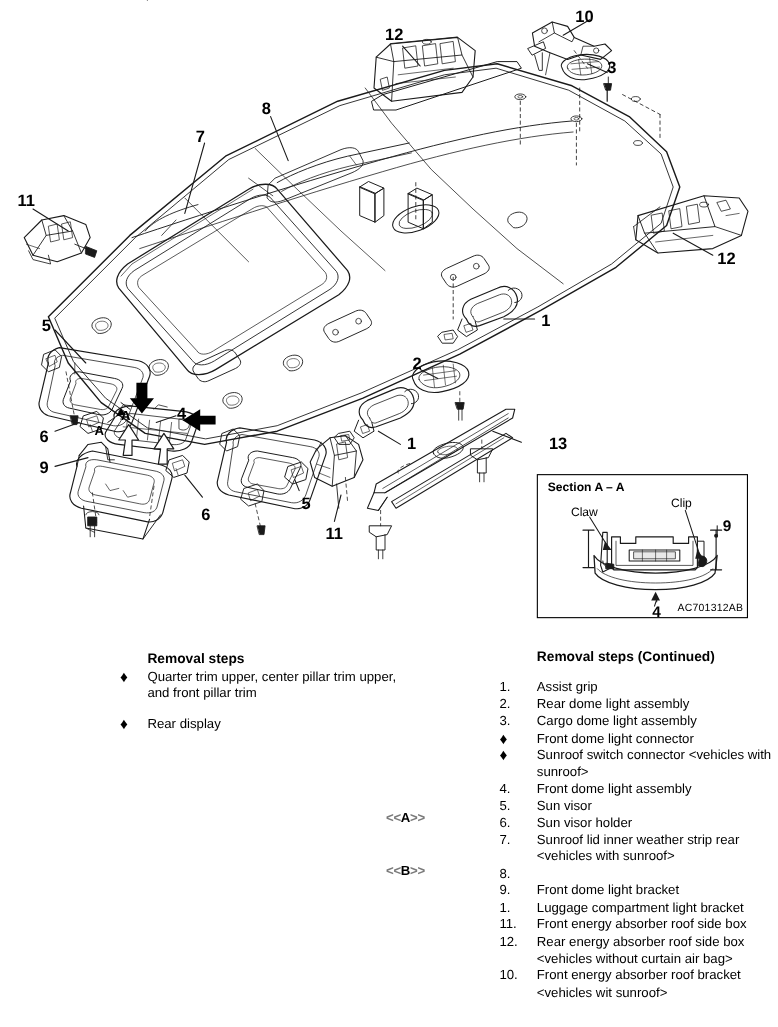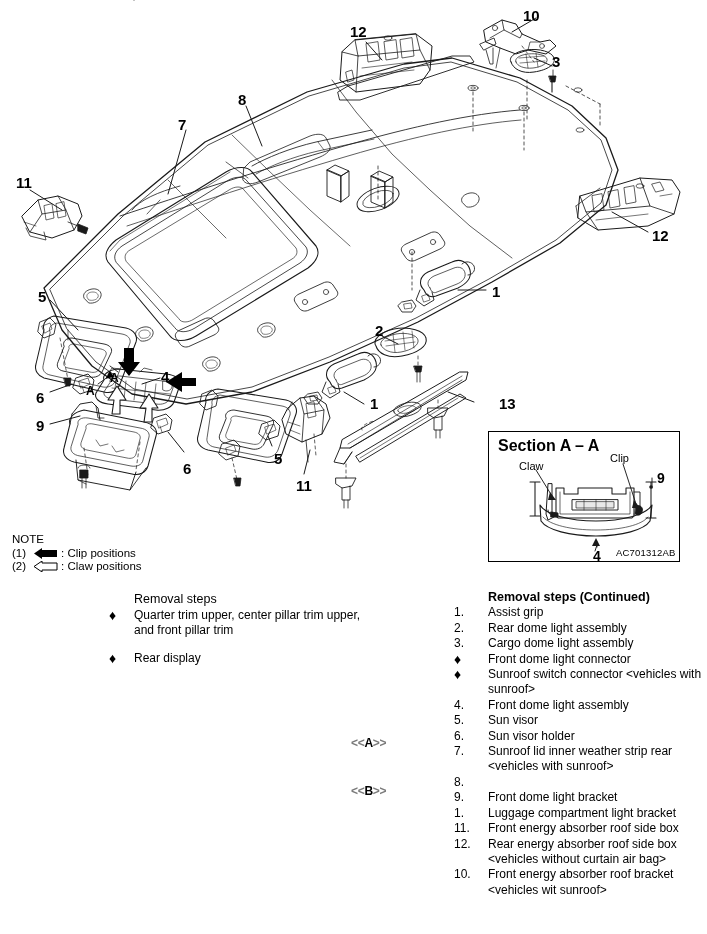--- a/index.html
+++ b/index.html
@@ -68,21 +68,21 @@
   
   #removal-left {
     position: absolute;
     left: 104px;
     top: 592px;
     width: 260px;
     font-size: 12px;
     line-height: 15px;
   }
   #removal-left .heading {
-    font-weight: normal;
+    font-weight: bold;
     font-size: 12.5px;
     margin-left: 30px;
     margin-bottom: 1px;
   }
   .step-row {
     display: flex;
     align-items: flex-start;
   }
   .step-marker {
     width: 30px;
@@ -103,21 +103,21 @@
     left: 452px;
     top: 590px;
     width: 252px;
     font-size: 12px;
     line-height: 15.4px;
   }
   #removal-right .heading {
     font-weight: bold;
     font-size: 12.5px;
     margin-left: 36px;
-    margin-bottom: 0px;
+    margin-bottom: 12px;
   }
   #removal-right .step-marker {
     width: 36px;
     flex: 0 0 36px;
     padding-left: 2px;
   }
   
   .ab-marker {
     position: absolute;
     font-size: 12px;
@@ -133,21 +133,21 @@
     width: 192px;
     height: 131px;
     border: 1.4px solid #000;
     background: #fff;
     box-sizing: border-box;
   }
   #section-title {
     position: absolute;
     left: 498px;
     top: 437px;
-    font-size: 16px;
+    font-size: 11px;
     font-weight: bold;
   }
   .sec-label {
     position: absolute;
     font-size: 11px;
     font-weight: normal;
   }
   .sec-num {
     position: absolute;
     font-size: 14px;
@@ -618,41 +618,20 @@
     </g>
   </svg>
 
   <div class="sec-label" style="left:519px;top:460px;">Claw</div>
   <div class="sec-label" style="left:610px;top:452px;">Clip</div>
   <div class="sec-num" style="left:657px;top:470px;">9</div>
   <div class="sec-num" style="left:593px;top:548px;">4</div>
 
   <div id="drawing-code">AC701312AB</div>
 
-  <div id="note-block">
-    <div class="note-title">NOTE</div>
-    <div class="note-row">
-      <span class="note-idx">(1)</span>
-      <span class="note-glyph">
-        <svg width="26" height="11" viewBox="0 0 26 11">
-          <path d="M24,2 L24,9 L9,9 L9,11 L1,5.5 L9,0 L9,2 Z" fill="#000"></path>
-        </svg>
-      </span>
-      <span>: Clip positions</span>
-    </div>
-    <div class="note-row">
-      <span class="note-idx">(2)</span>
-      <span class="note-glyph">
-        <svg width="26" height="11" viewBox="0 0 26 11">
-          <path d="M24,2 L24,9 L9,9 L9,11 L1,5.5 L9,0 L9,2 Z" fill="#fff" stroke="#000" stroke-width="1"></path>
-        </svg>
-      </span>
-      <span>: Claw positions</span>
-    </div>
-  </div>
 
   <div id="removal-left">
     <div class="heading">Removal steps</div>
     <div class="step-row">
       <span class="step-marker bullet-m">♦</span>
       <span class="step-text">Quarter trim upper, center pillar trim upper, and front pillar trim</span>
     </div>
     <div class="step-gap"></div>
     <div class="step-row">
       <span class="step-marker bullet-m">♦</span>

